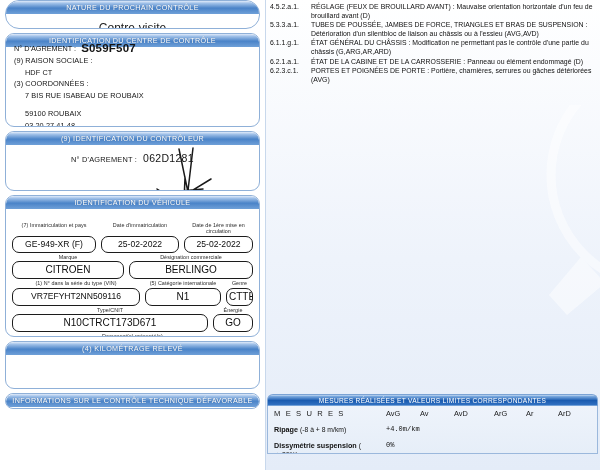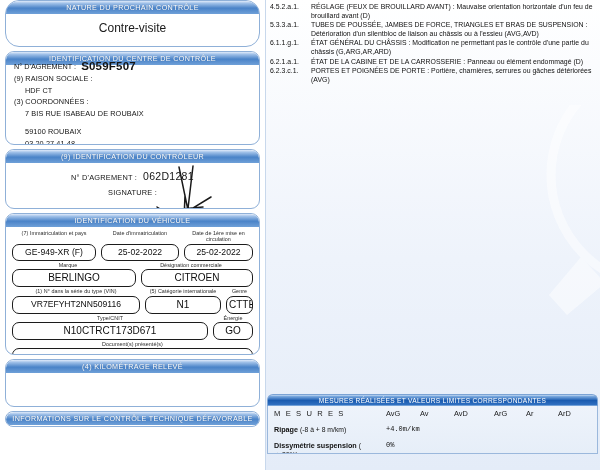--- a/index.html
+++ b/index.html
@@ -98,21 +98,21 @@
   .ctrl-body { padding: 6px 8px 4px 8px; height: 62px; position: relative; }
   .ctrl-line { font-size: 7.4px; color: #141414; line-height: 15px; letter-spacing: .2px; text-align: center;}
   .ctrl-val { font-size: 10.5px; margin-left: 6px; letter-spacing: .3px; }
   .signature {
     position: absolute;
     right: 28px; top: 2px;
     width: 86px; height: 58px;
   }
 
   
-  .veh-body { padding: 2px 6px 5px 6px; }
+  .veh-body { padding: 12px 6px 5px 6px; }
   .field-lbl {
     font-size: 5.4px;
     color: #2b2b2b;
     text-align: center;
     line-height: 6.4px;
     letter-spacing: .05px;
     padding: 1px 0 1px 0;
   }
   .field-box {
     border: 1.1px solid #1c1c1c;
@@ -223,21 +223,21 @@
     z-index: 5;
   }
 </style>
 </head>
 <body>
 
 <div id="page">
 
   <div class="left-col">
 
-    <div class="panel" style="height:47px;border-radius:14px;">
+    <div class="panel" style="height:29px;border-radius:14px;">
       <div class="panel-title">NATURE DU PROCHAIN CONTRÔLE</div>
       <div class="big-center">Contre-visite</div>
     </div>
 
     <div class="panel" style="height:94px;">
       <div class="panel-title">IDENTIFICATION DU CENTRE DE CONTRÔLE</div>
       <div class="panel-body">
         <div class="agrement-row">
           <span>N° D'AGREMENT :</span><span class="agrement-val">S059F507</span>
         </div>
@@ -250,21 +250,20 @@
         <div class="kv-line kv-indent">03.20.27.41.48</div>
       </div>
     </div>
 
     <div class="panel" style="height:60px;">
       <div class="panel-title">(9) IDENTIFICATION DU CONTRÔLEUR</div>
       <div class="ctrl-body">
         <div class="ctrl-line">
           <span>N° D'AGREMENT :</span><span class="ctrl-val">062D1281</span>
         </div>
-        <div class="ctrl-line">SIGNATURE :</div>
         <svg class="signature" viewBox="0 0 86 58">
           <path d="M34 2 L44 50 M48 1 L42 52 M40 30 L39 55 M12 42 L30 54 M30 54 L66 32 M36 44 L58 42" stroke="#1a1a1a" stroke-width="1.5" fill="none" stroke-linecap="round"></path>
         </svg>
       </div>
     </div>
 
     <div class="panel" style="height:142px;">
       <div class="panel-title">IDENTIFICATION DU VÉHICULE</div>
       <div class="veh-body">
 
@@ -277,22 +276,22 @@
           <div class="field-box sm" style="flex:0 0 84px;">GE-949-XR (F)</div>
           <div class="field-box sm" style="flex:0 0 78px;">25-02-2022</div>
           <div class="field-box sm c-1">25-02-2022</div>
         </div>
 
         <div class="row">
           <div class="field-lbl" style="flex:0 0 112px;">Marque</div>
           <div class="field-lbl c-1">Désignation commerciale</div>
         </div>
         <div class="row">
+          <div class="field-box" style="flex:0 0 112px;">CITROEN</div>
           <div class="field-box c-1">BERLINGO</div>
-          <div class="field-box" style="flex:0 0 112px;">CITROEN</div>
         </div>
 
         <div class="row">
           <div class="field-lbl" style="flex:0 0 128px;">(1) N° dans la série du type (VIN)</div>
           <div class="field-lbl" style="flex:0 0 76px;">(5) Catégorie internationale</div>
           <div class="field-lbl c-1">Genre</div>
         </div>
         <div class="row">
           <div class="field-box sm" style="flex:0 0 128px;">VR7EFYHT2NN509116</div>
           <div class="field-box" style="flex:0 0 76px;">N1</div>

